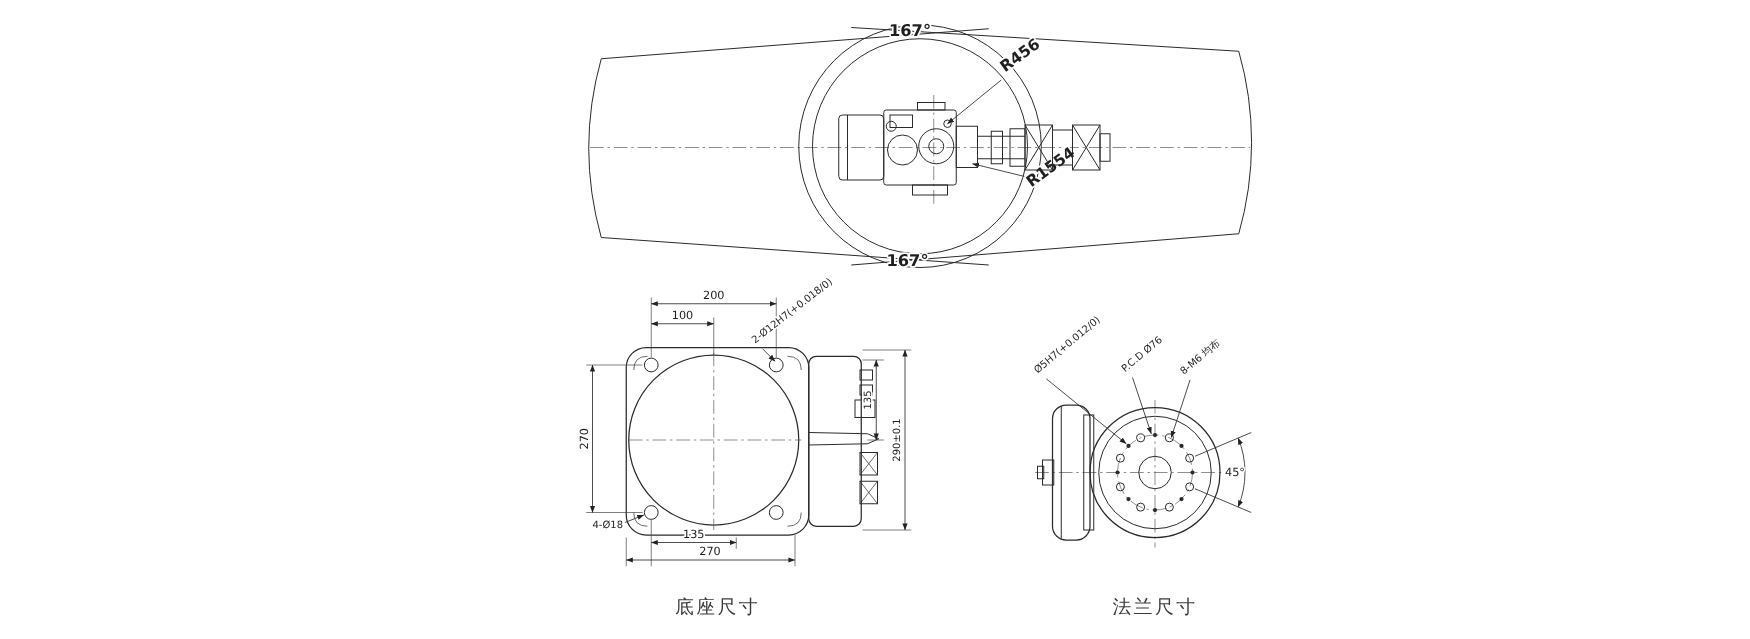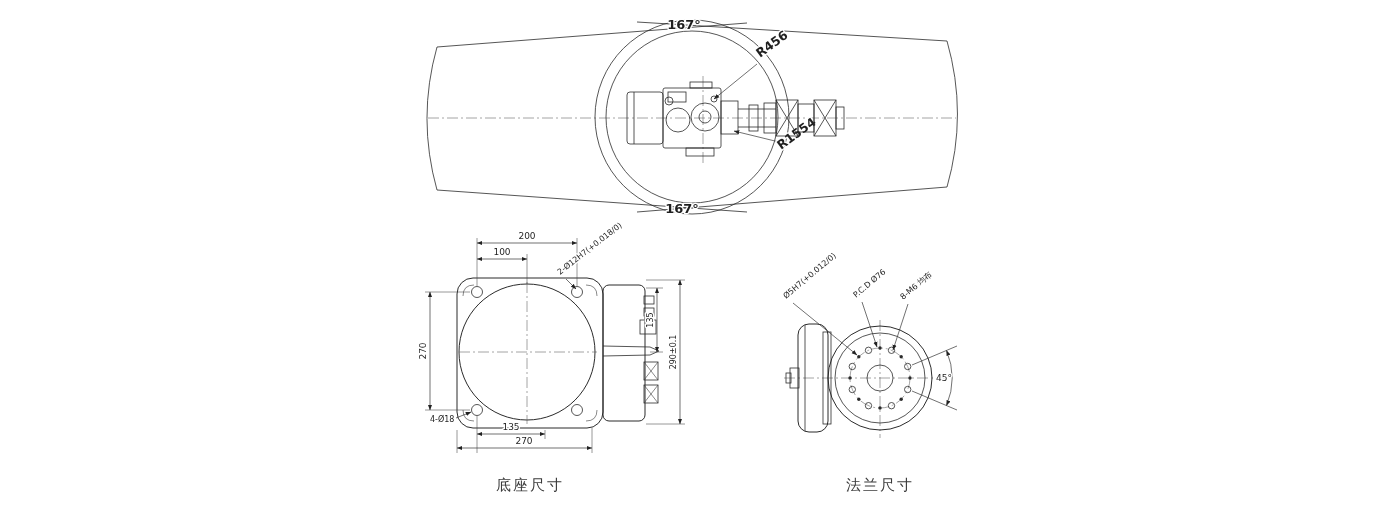--- a/index.html
+++ b/index.html
@@ -1,17 +1,17 @@
 <!DOCTYPE html>
 <html><head>
 <meta charset="utf-8">
 <style>
   html,body{margin:0;padding:0;background:#ffffff;}
   body{width:1400px;height:511px;overflow:hidden;font-family:"DejaVu Sans",sans-serif;}
-  #canvas{position:relative;width:1143px;height:511px;background:#ffffff;}
+  #canvas{position:relative;width:1143px;height:511px;background:#ffffff;margin-left:44px;}
   svg{position:absolute;left:0;top:0;}
   
   .s   {stroke:#2b2b2b;stroke-width:1;fill:none;}
   .s2  {stroke:#2b2b2b;stroke-width:0.8;fill:none;}
   .thin{stroke:#3a3a3a;stroke-width:0.6;fill:none;}
   .cl  {stroke:#5a5a5a;stroke-width:0.55;fill:none;stroke-dasharray:11 3 2 3;}
   .dl  {stroke:#333333;stroke-width:0.7;fill:none;}
   .ext {stroke:#444444;stroke-width:0.55;fill:none;}
   .dot {fill:#2b2b2b;stroke:none;}
   

